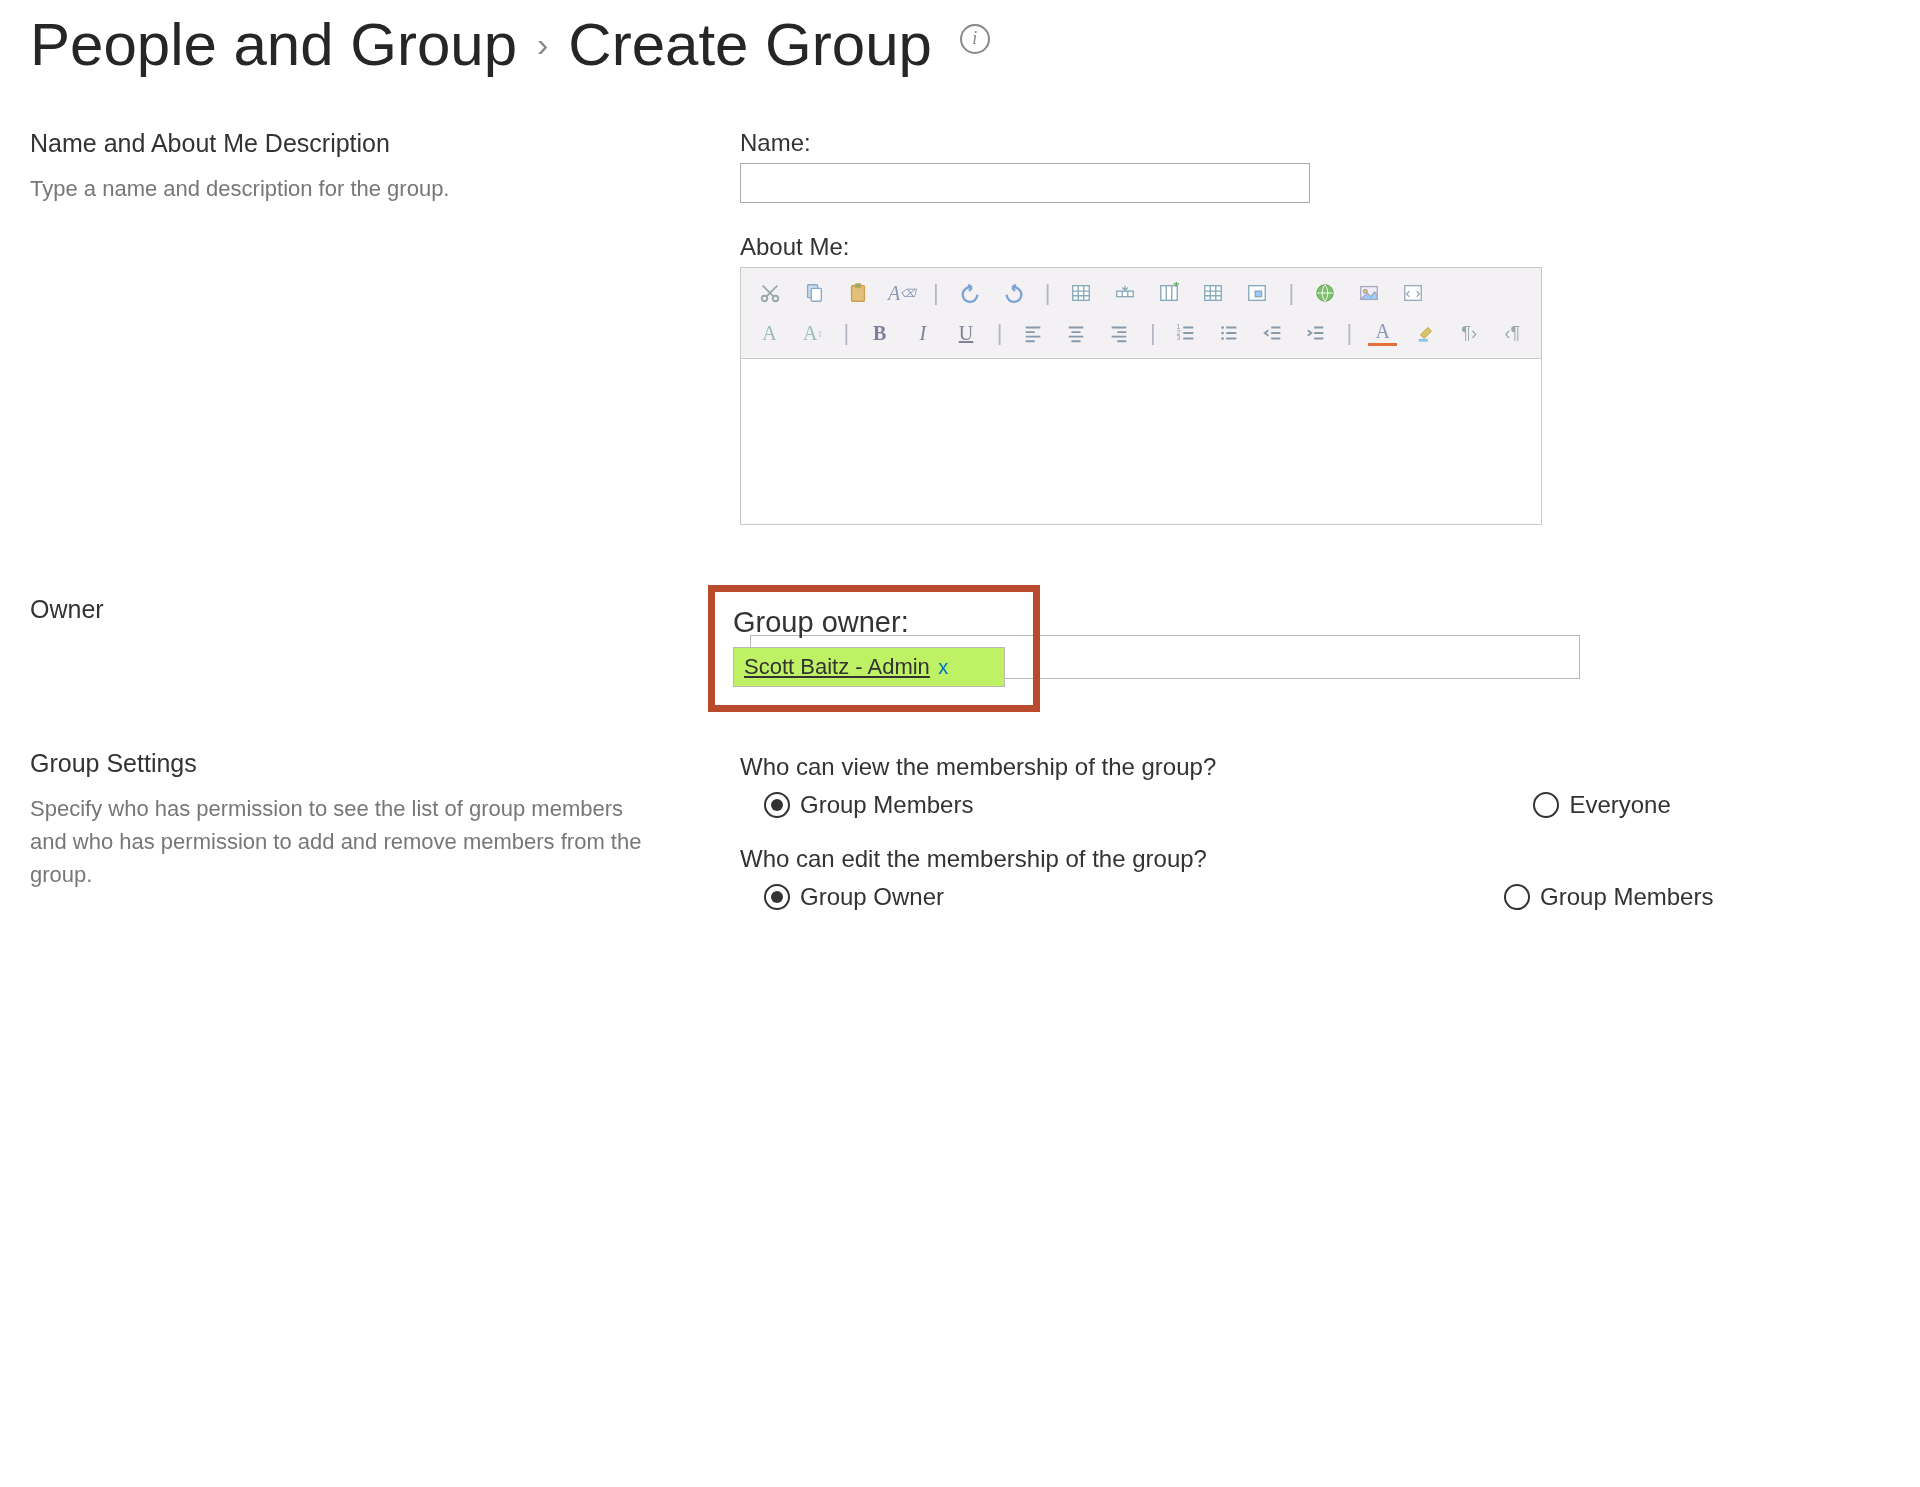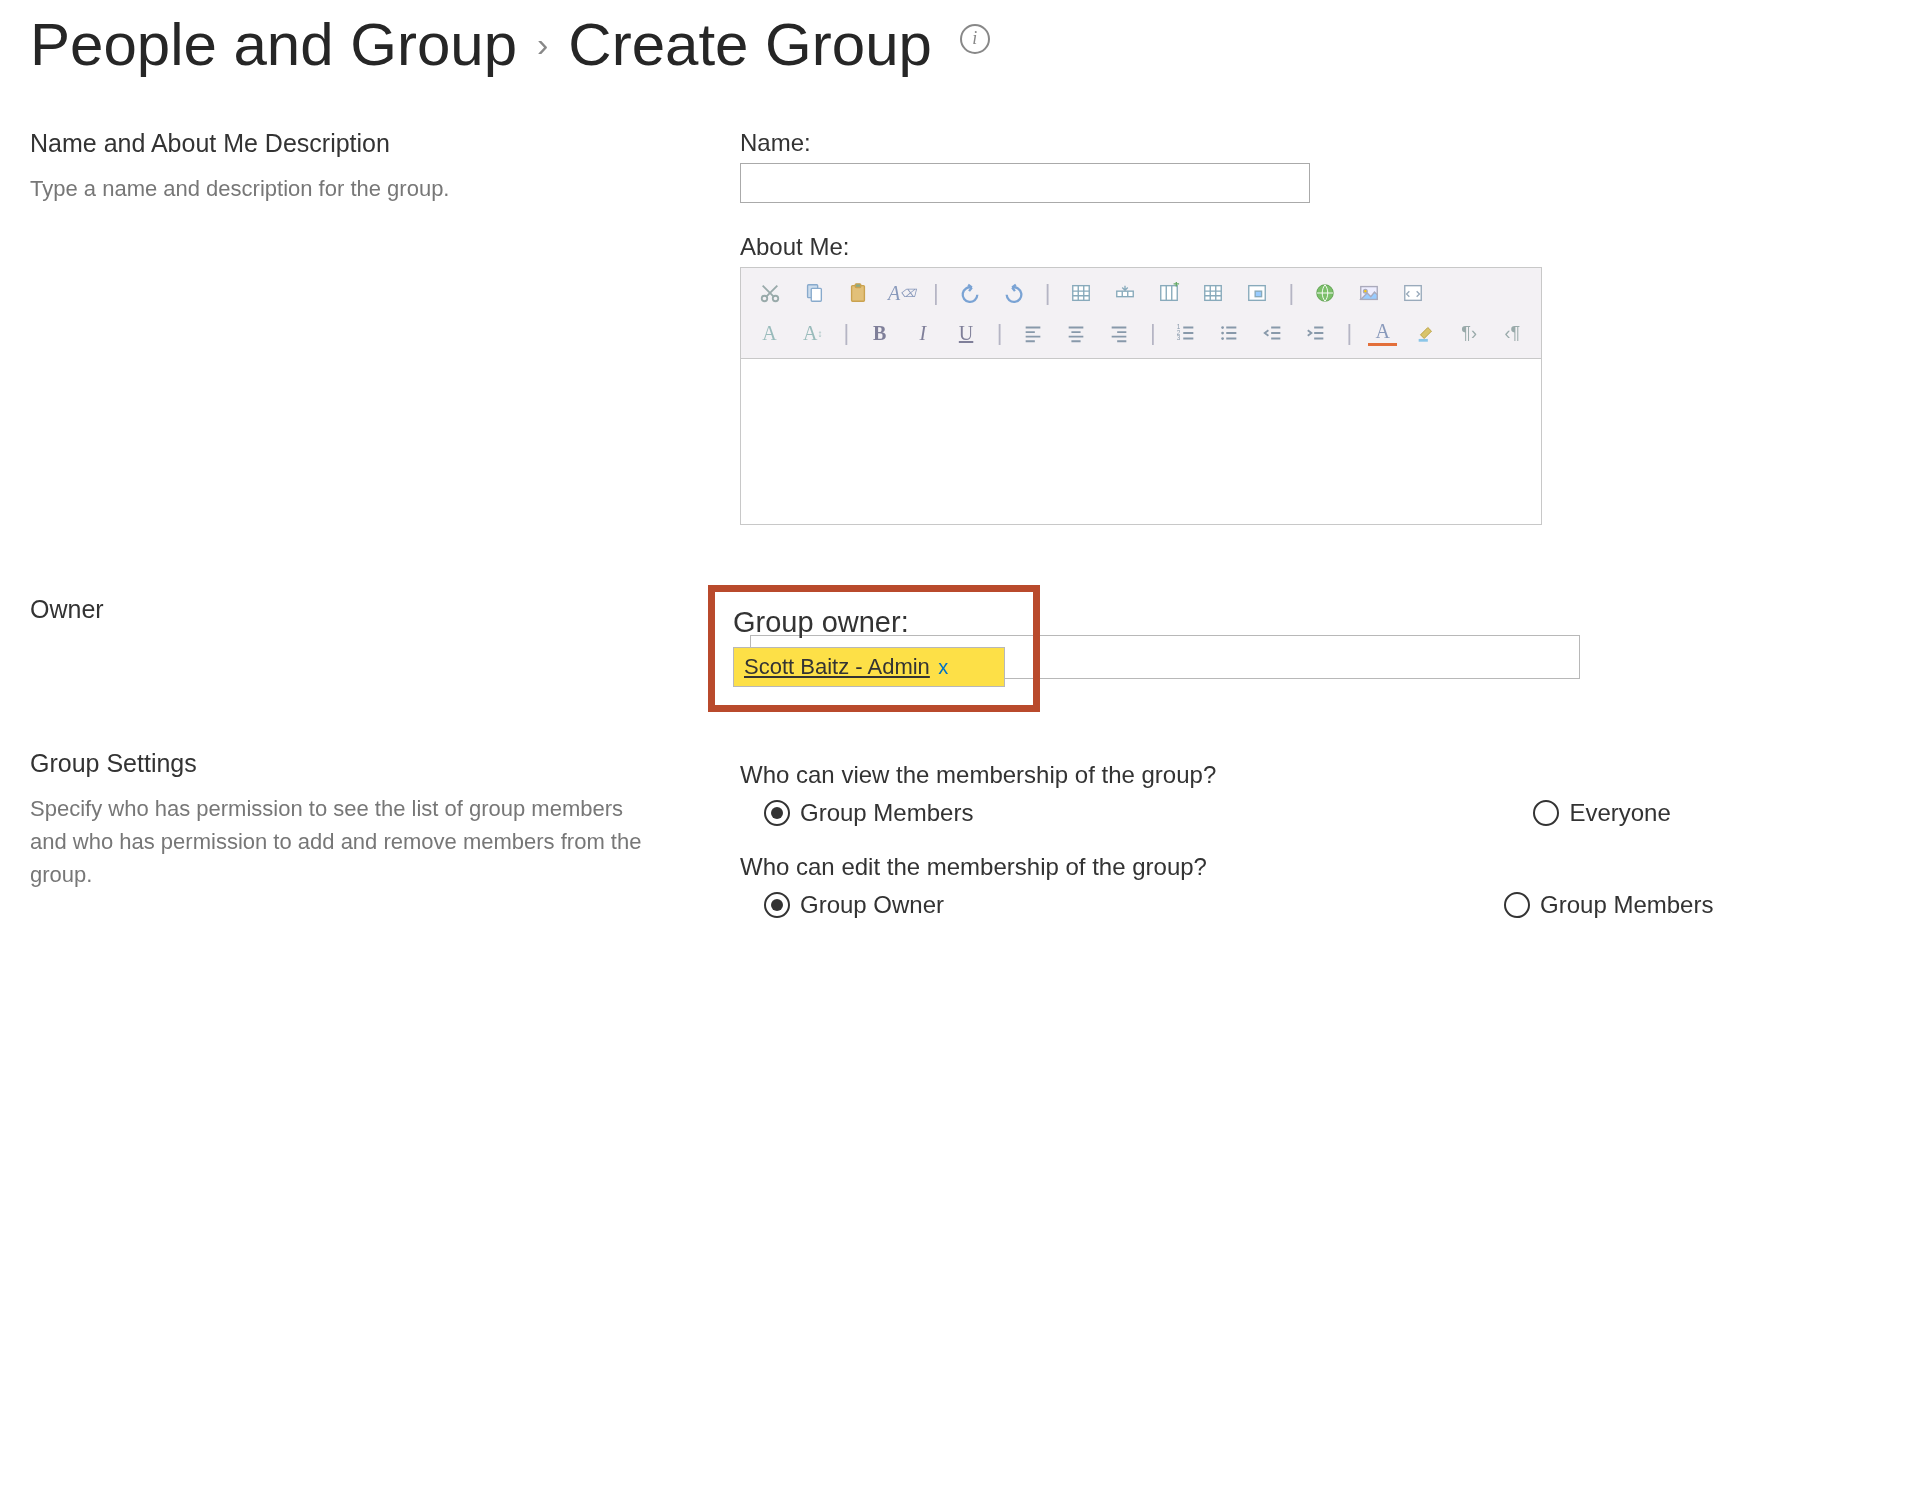--- a/index.html
+++ b/index.html
@@ -152,21 +152,21 @@
   .owner-label-inside {
     font-family: "Segoe UI", Arial, sans-serif;
     font-size: 29px;
     color: #333;
     margin-bottom: 8px;
   }
   .pp-inner-box {
     border: 1px solid #b8b8b8;
     padding: 6px 10px;
     min-width: 250px;
-    background: #fde047;
+    background: #bef264;
   }
   .owner-underlay-input {
     border: 1px solid #b8b8b8;
     height: 44px;
     width: 830px;
     margin-top: 40px;
     margin-left: 10px;
     box-sizing: border-box;
   }
   .person-chip {
@@ -180,21 +180,21 @@
     margin-left: 4px;
     cursor: pointer;
     text-decoration: none;
   }
 
   
   .group-q {
     font-family: "Segoe UI", Arial, sans-serif;
     font-size: 24px;
     color: #333;
-    margin: 12px 0 10px 0;
+    margin: 4px 0 10px 0;
   }
   .radio-row {
     display: flex;
     gap: 560px;
     margin-bottom: 26px;
     padding-left: 24px;
     font-family: "Segoe UI", Arial, sans-serif;
     font-size: 24px;
     color: #333;
   }

